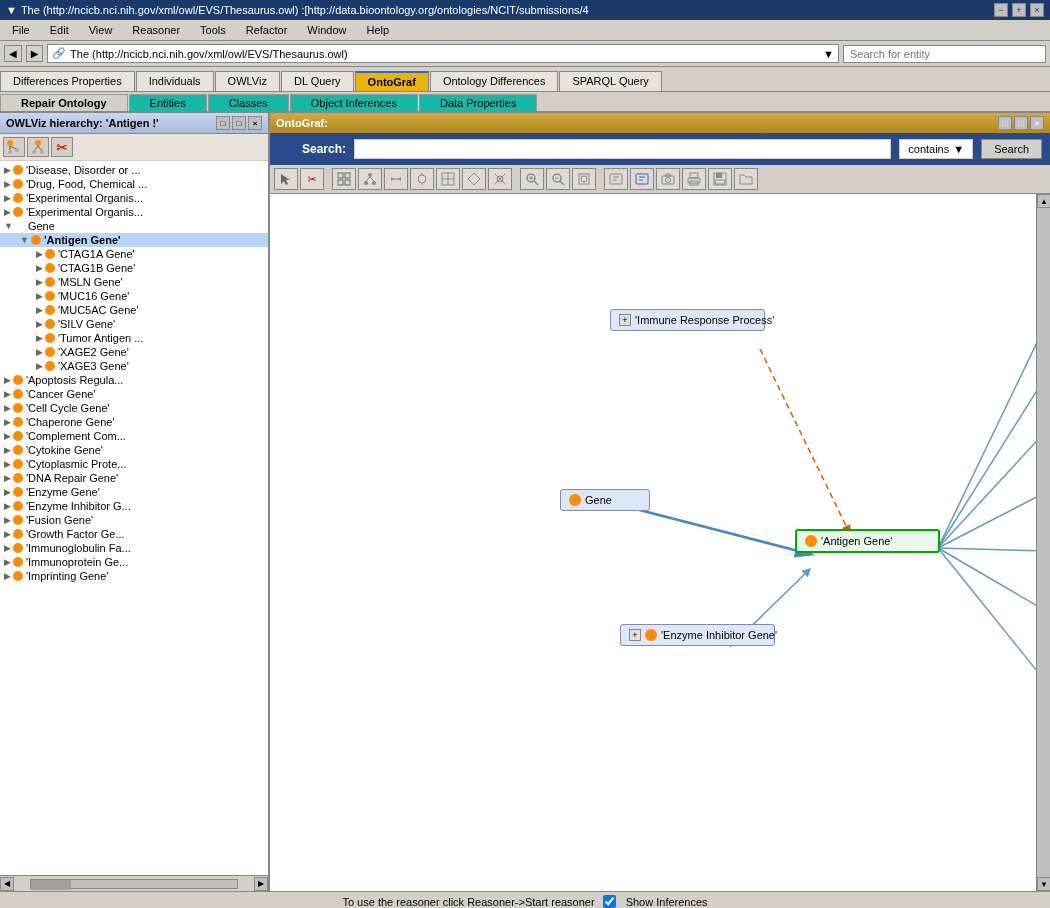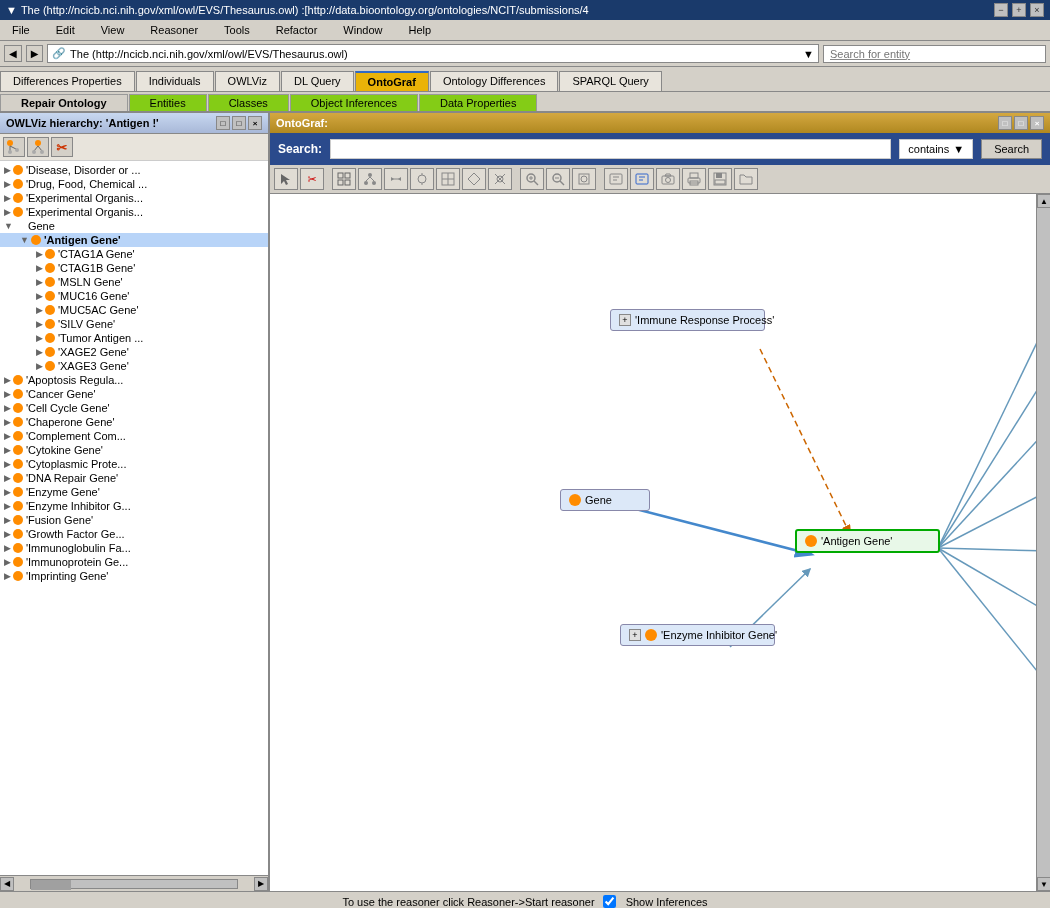--- a/index.html
+++ b/index.html
@@ -18,21 +18,21 @@
     .title-bar-left { display: flex; align-items: center; gap: 4px; }
     .title-bar-controls { display: flex; gap: 4px; }
     .title-bar-btn { background: #c0c0c0; border: 1px solid #888; width: 14px; height: 14px; font-size: 9px; display: flex; align-items: center; justify-content: center; cursor: pointer; color: #333; }
 
     
     .menu-bar {
       background: #d4d0c8;
       border-bottom: 1px solid #888;
       padding: 2px 4px;
       display: flex;
-      gap: 10px;
+      gap: 4px;
     }
     .menu-item { padding: 2px 8px; cursor: pointer; font-size: 11px; }
 
     
     .toolbar {
       background: #d4d0c8;
       padding: 3px 4px;
       display: flex;
       align-items: center;
       gap: 4px;
@@ -47,24 +47,23 @@
       background: white;
       padding: 2px 4px;
       font-size: 11px;
     }
     .address-text { flex: 1; font-size: 11px; }
     .address-dropdown { cursor: pointer; }
     .search-box {
       border: 1px solid #888;
       background: white;
       padding: 2px 6px;
-      width: 223px;
+      width: 203px;
       font-size: 11px;
       color: #888;
-      text-decoration: underline;
     }
 
     
     .tab-bar-top {
       display: flex;
       background: #d4d0c8;
       padding-top: 4px;
       border-bottom: 1px solid #888;
     }
     .tab {
@@ -85,21 +84,21 @@
     .tab-bar-bottom {
       display: flex;
       background: #d4d0c8;
       padding-top: 2px;
       border-bottom: 2px solid #888;
     }
     .tab-bottom {
       padding: 2px 20px;
       border: 1px solid #999;
       border-bottom: none;
-      background: #84cc16;
+      background: #14b8a6;
       cursor: pointer;
       font-size: 11px;
       margin-right: 1px;
     }
     .tab-bottom.active { background: #d4d0c8; font-weight: bold; }
 
     
     .main-content {
       display: flex;
       height: calc(908px - 130px);
@@ -182,21 +181,21 @@
       color: white;
     }
 
     .search-bar {
       background: #2a4a8c;
       padding: 6px 8px;
       display: flex;
       align-items: center;
       gap: 8px;
     }
-    .search-label { color: white; font-weight: bold; font-size: 12px; }
+    .search-label { color: white; font-weight: bold; font-size: 12px; margin-left: 24px; }
     .search-input-box {
       flex: 1;
       padding: 3px 6px;
       border: 1px solid #ccc;
       font-size: 11px;
       background: white;
     }
     .search-dropdown {
       padding: 3px 8px;
       border: 1px solid #ccc;

